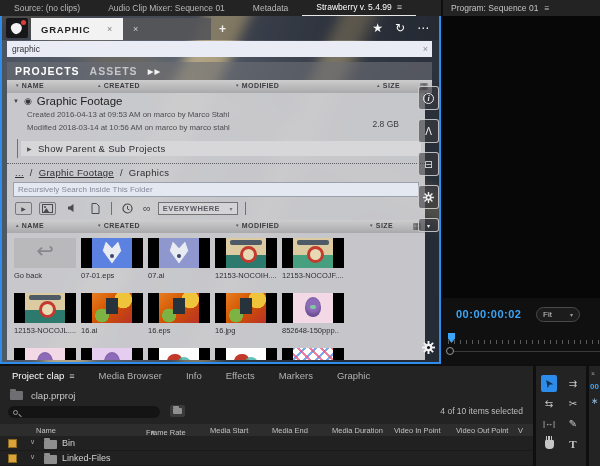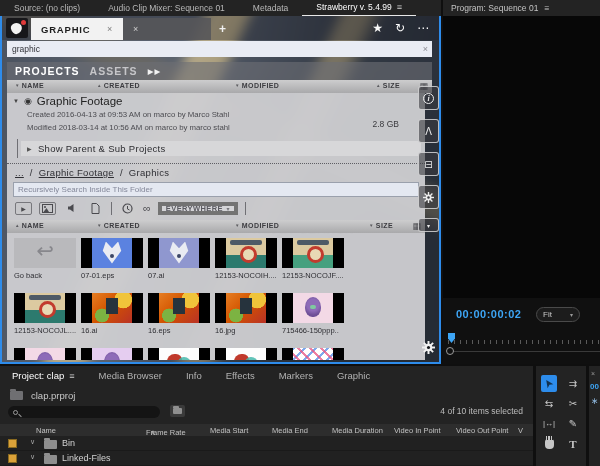--- a/index.html
+++ b/index.html
@@ -84,21 +84,21 @@
   .recursive { display:block; width:calc(100% - 12px); margin:2px 6px 0 6px; height:15px; background:#e4e8f1;
     border:1px solid #9aa0ac; font-size:8px; color:#84889a; padding:0 4px; font-family:inherit; }
   .recursive::placeholder { color:#84889a; }
 
   .filter-row { display:flex; align-items:center; gap:7px; margin:4px 6px 0 8px; height:15px; }
   .fbtn { width:17px; height:13px; background:#c7c7ca; border:1px solid #77777c; border-radius:2px;
     display:flex; align-items:center; justify-content:center; color:#4a4a4f; font-size:6px; }
   .fbtn svg { display:block; }
   .fdiv { width:1px; height:13px; background:#6f6f74; }
   .fglyph { color:#4f4f54; font-size:11px; line-height:1; }
-  .fdrop { width:80px; height:13px; background:#d4d4d7; border:4px solid #737373; display:flex; align-items:center;
+  .fdrop { width:80px; height:13px; background:#d4d4d7; border:1px solid #737373; display:flex; align-items:center;
     justify-content:space-between; padding:0 4px; font-size:7.5px; font-weight:bold; color:#5a5a60; letter-spacing:.4px; }
   .fdrop .car { font-size:6px; color:#77777c; }
   .freset { font-size:12px; font-weight:bold; color:#f7f7f7; letter-spacing:.6px; text-shadow:0 0 2px rgba(0,0,0,.25);margin-top:40px; }
 
   .thead2 { position:relative; margin-top:4px; height:13px; background:linear-gradient(#cdcdce,#a9a9ab);
     font-size:7px; font-weight:bold; color:#3c3c40; }
 
   .grid { display:grid; grid-template-columns:repeat(5,67px); padding:5px 0 0 7px; row-gap:13px; }
   .tile { width:64px; }
   .th-img { width:62px; height:30px; background:#000; display:flex; align-items:center; justify-content:center; }
@@ -385,21 +385,21 @@
         <div class="tile">
           <div class="th-img">
               <span class="timg bc"></span>
             </div>
           <div class="tlabel">16.jpg</div>
         </div>
         <div class="tile">
           <div class="th-img">
               <span class="timg lionP"></span>
             </div>
-          <div class="tlabel">715466-150ppp..</div>
+          <div class="tlabel">852648-150ppp..</div>
         </div>
         <div class="tile">
           <div class="th-img">
               <span class="timg lionP"></span>
             </div>
           <div class="tlabel"></div>
         </div>
         <div class="tile">
           <div class="th-img">
               <span class="timg lionPu"></span>

